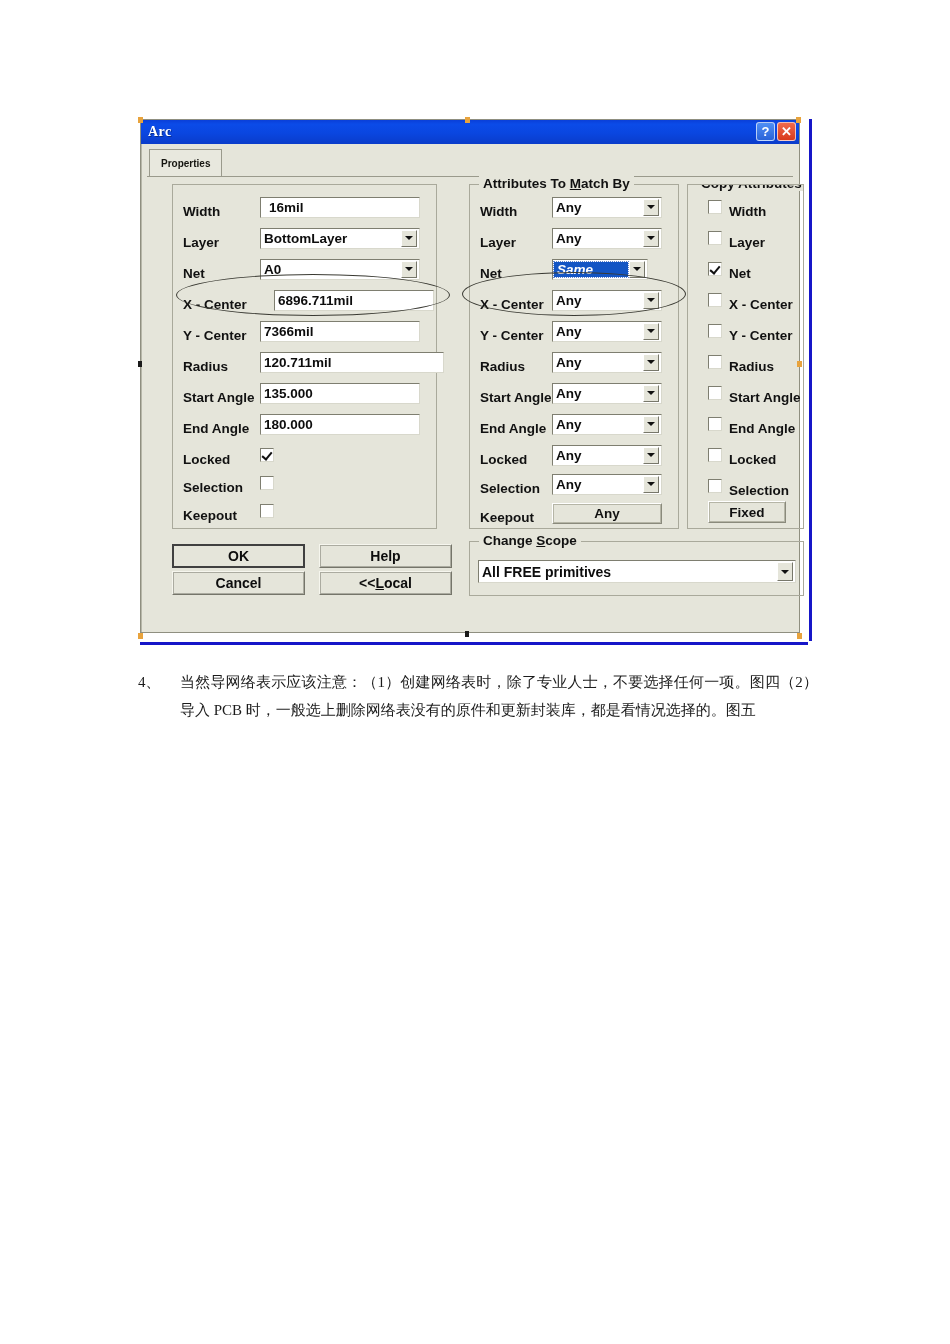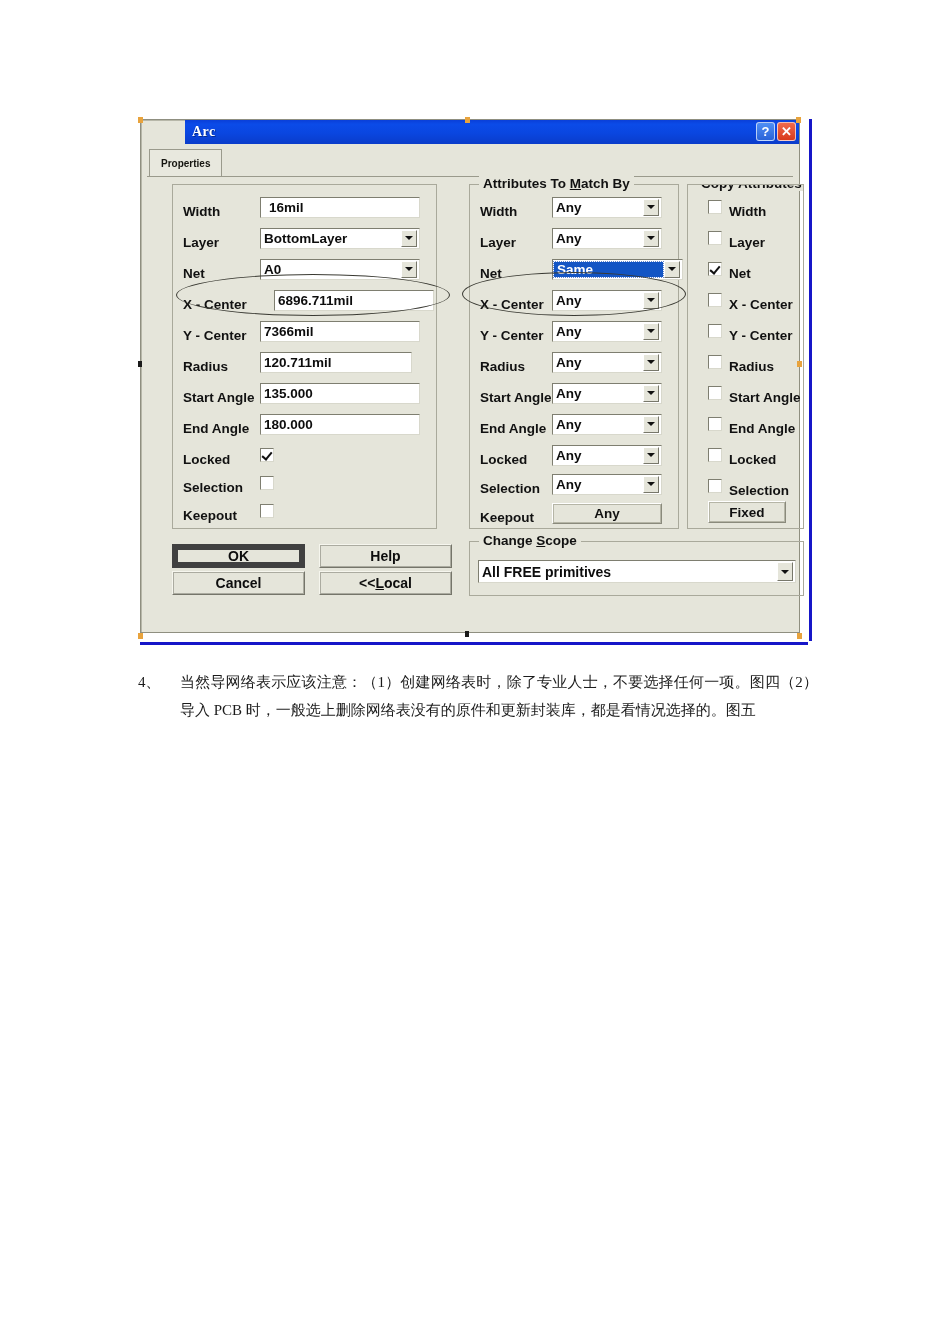--- a/index.html
+++ b/index.html
@@ -69,21 +69,20 @@
     box-shadow: 1px 1px 0 #b7b7a9 inset;
   }
 
   
   #titlebar {
     height: 24px;
     background: linear-gradient(to bottom, #0A3FD8 0%, #0B4BE8 18%, #0A46E0 55%, #0A3CCA 100%);
     display: flex;
     align-items: center;
     position: relative;
-    margin-left: 44px;
   }
   #title-text {
     color: #fff;
     font-family: "Liberation Serif", serif;
     font-weight: bold;
     font-size: 14px;
     letter-spacing: 0.5px;
     padding-left: 7px;
     text-shadow: 1px 1px 0 rgba(0,0,0,0.35);
   }
@@ -343,21 +342,21 @@
     box-sizing: border-box;
     display: flex;
     align-items: center;
     justify-content: center;
     font-size: 14px;
     font-weight: bold;
     color: #0d0d0d;
     font-family: "Liberation Sans", sans-serif;
   }
   .btn.default {
-    border: 6px solid #404040;
+    border: 2px solid #404040;
     box-shadow: none;
   }
   .btn u { text-decoration: underline; }
 
   
   #panel-scope {
     left: 322px;
     top: 364px;
     width: 335px;
     height: 55px;
@@ -459,21 +458,21 @@
           <div class="txtfield" style="width:160px;margin-left:14px;">6896.711mil</div>
           </div>
 
         <div class="row" style="top:134px;">
             <span class="lbl lbl-l">Y - Center</span>
           <div class="txtfield" style="width:160px;">7366mil</div>
           </div>
 
         <div class="row" style="top:165px;">
             <span class="lbl lbl-l">Radius</span>
-          <div class="txtfield" style="width:152px;">120.711mil</div>
+          <div class="txtfield" style="width:184px;">120.711mil</div>
           </div>
 
         <div class="row" style="top:196px;">
             <span class="lbl lbl-l">Start Angle</span>
           <div class="txtfield" style="width:160px;">135.000</div>
           </div>
 
         <div class="row" style="top:227px;">
             <span class="lbl lbl-l">End Angle</span>
           <div class="txtfield" style="width:160px;">180.000</div>
@@ -513,21 +512,21 @@
           <div class="combo" style="width:110px;">
               <span class="cval">Any</span>
               <span class="arrowbtn">
                 <i></i>
               </span>
             </div>
           </div>
 
         <div class="row" style="top:72px;">
             <span class="lbl lbl-m">Net</span>
-          <div class="combo" style="width:131px;">
+          <div class="combo" style="width:96px;font-style:italic;">
               <span class="cval sel">Same</span>
               <span class="arrowbtn">
                 <i></i>
               </span>
             </div>
           </div>
 
         <div class="row" style="top:103px;">
             <span class="lbl lbl-m">X - Center</span>
           <div class="combo" style="width:110px;">

